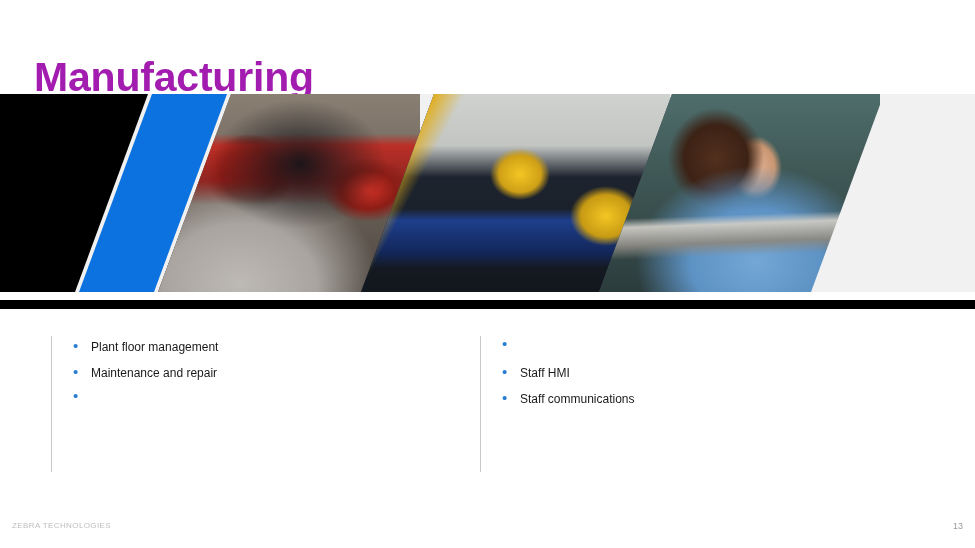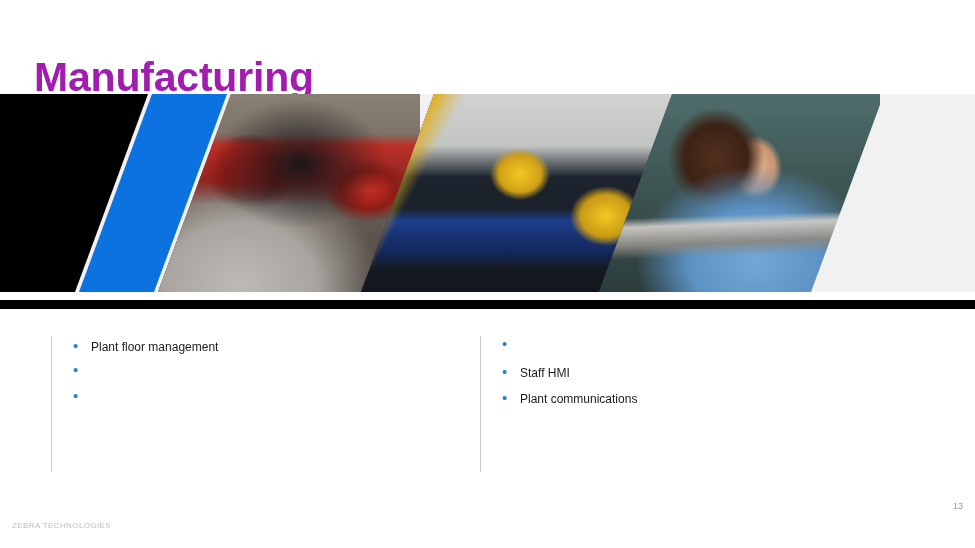--- a/index.html
+++ b/index.html
@@ -192,21 +192,21 @@
     position: absolute;
     left: 12px;
     top: 521px;
     font-size: 8px;
     letter-spacing: 0.4px;
     color: #bdbdbd;
   }
   .footer-page {
     position: absolute;
     right: 12px;
-    top: 501px;
+    top: 521px;
     font-size: 9px;
     color: #9a9a9a;
   }
 </style>
 </head>
 <body>
 
 <div class="slide">
 
   <h1 class="slide-title">Manufacturing</h1>
@@ -230,37 +230,38 @@
 
   <div class="bullets">
 
     <div class="bullet-col col-left">
       <div class="bullet-row">
         <span class="bullet-dot">•</span>
         <span class="bullet-text">Plant floor management</span>
       </div>
       <div class="bullet-row">
         <span class="bullet-dot">•</span>
+        <span class="bullet-text">Maintenance and repair</span>
       </div>
       <div class="bullet-row">
         <span class="bullet-dot">•</span>
       </div>
     </div>
 
     <div class="bullet-col col-right">
       <div class="bullet-row">
         <span class="bullet-dot">•</span>
       </div>
       <div class="bullet-row">
         <span class="bullet-dot">•</span>
         <span class="bullet-text">Staff HMI</span>
       </div>
       <div class="bullet-row">
         <span class="bullet-dot">•</span>
-        <span class="bullet-text">Plant communications</span>
+        <span class="bullet-text">Staff communications</span>
       </div>
     </div>
 
   </div>
 
   <div class="footer-brand">ZEBRA TECHNOLOGIES</div>
   <div class="footer-page">13</div>
 
 </div>
 

